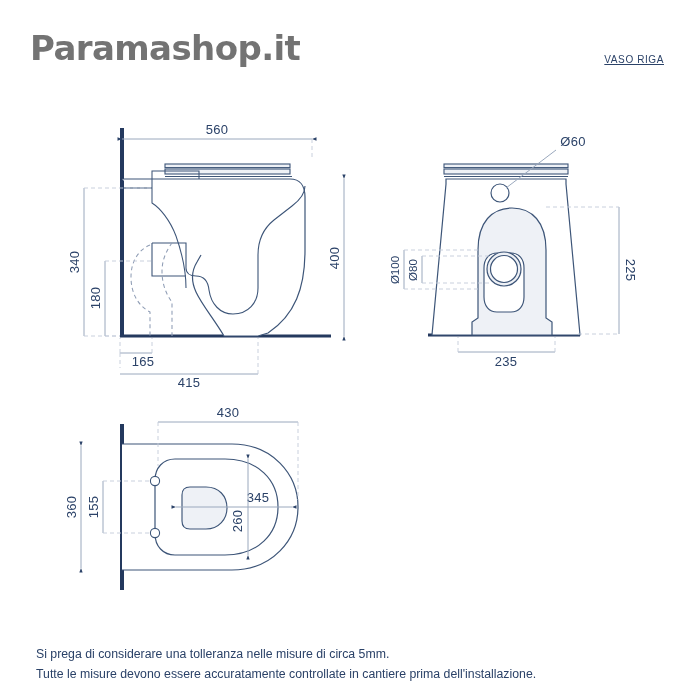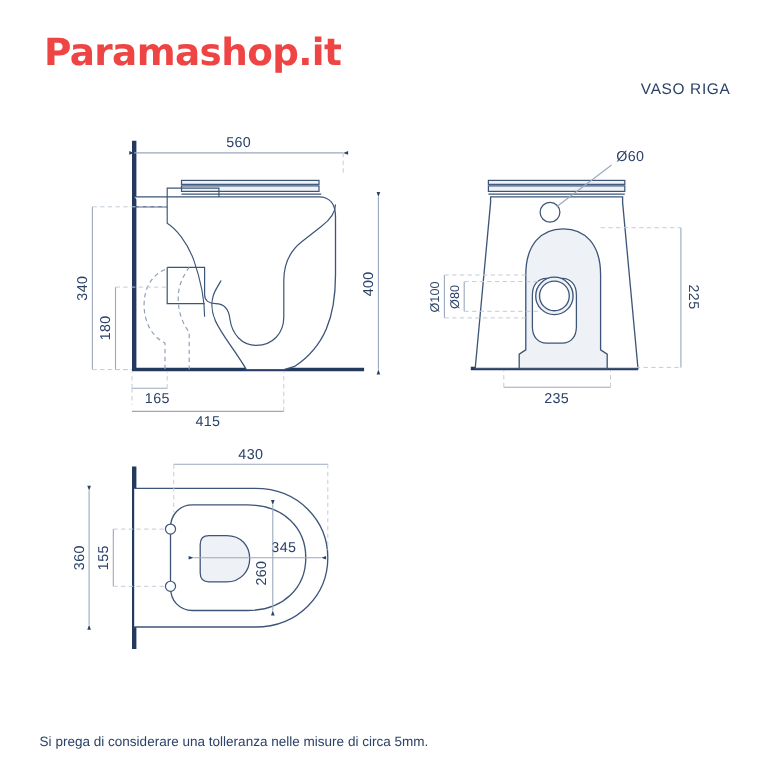--- a/index.html
+++ b/index.html
@@ -16,38 +16,39 @@
     position: relative;
   }
   #sheet {
     position: absolute;
     inset: 0;
     width: 700px;
     height: 700px;
   }
   .brand {
     position: absolute;
-    left: 40px;
+    left: 30px;
     top: 28px;
     font-family: "DejaVu Sans", sans-serif;
     font-weight: 700;
     font-size: 34px;
     letter-spacing: -0.6px;
-    color: #ef4444;
+    color: #737373;
     white-space: nowrap;
   }
   .model-code {
     position: absolute;
     right: 36px;
-    top: 72px;
-    font-family: "Liberation Sans", sans-serif;
-    font-size: 14px;
+    top: 54px;
+    font-family: "Liberation Sans", sans-serif;
+    font-size: 10px;
     letter-spacing: 0.6px;
     color: #2b4268;
     white-space: nowrap;
+    text-decoration: underline;
   }
   .footer {
     position: absolute;
     left: 36px;
     bottom: 16px;
     font-family: "Liberation Sans", sans-serif;
     font-size: 12.3px;
     line-height: 20px;
     color: #2b4268;
     white-space: nowrap;
@@ -298,13 +299,14 @@
       <line x1="248" y1="459" x2="248" y2="555" stroke="#9aa8bd" stroke-width="1" marker-start="url(#arrS)" marker-end="url(#arrE)"></line>
       <text class="dimtext" x="242" y="521" text-anchor="middle" transform="rotate(-90 242 521)">260</text>
     </g>
   </g>
 
   </g>
 </svg>
 
 <div class="footer">
   <div>Si prega di considerare una tolleranza nelle misure di circa 5mm.</div>
+  <div>Tutte le misure devono essere accuratamente controllate in cantiere prima dell'installazione.</div>
 </div>
 
 </body></html>

